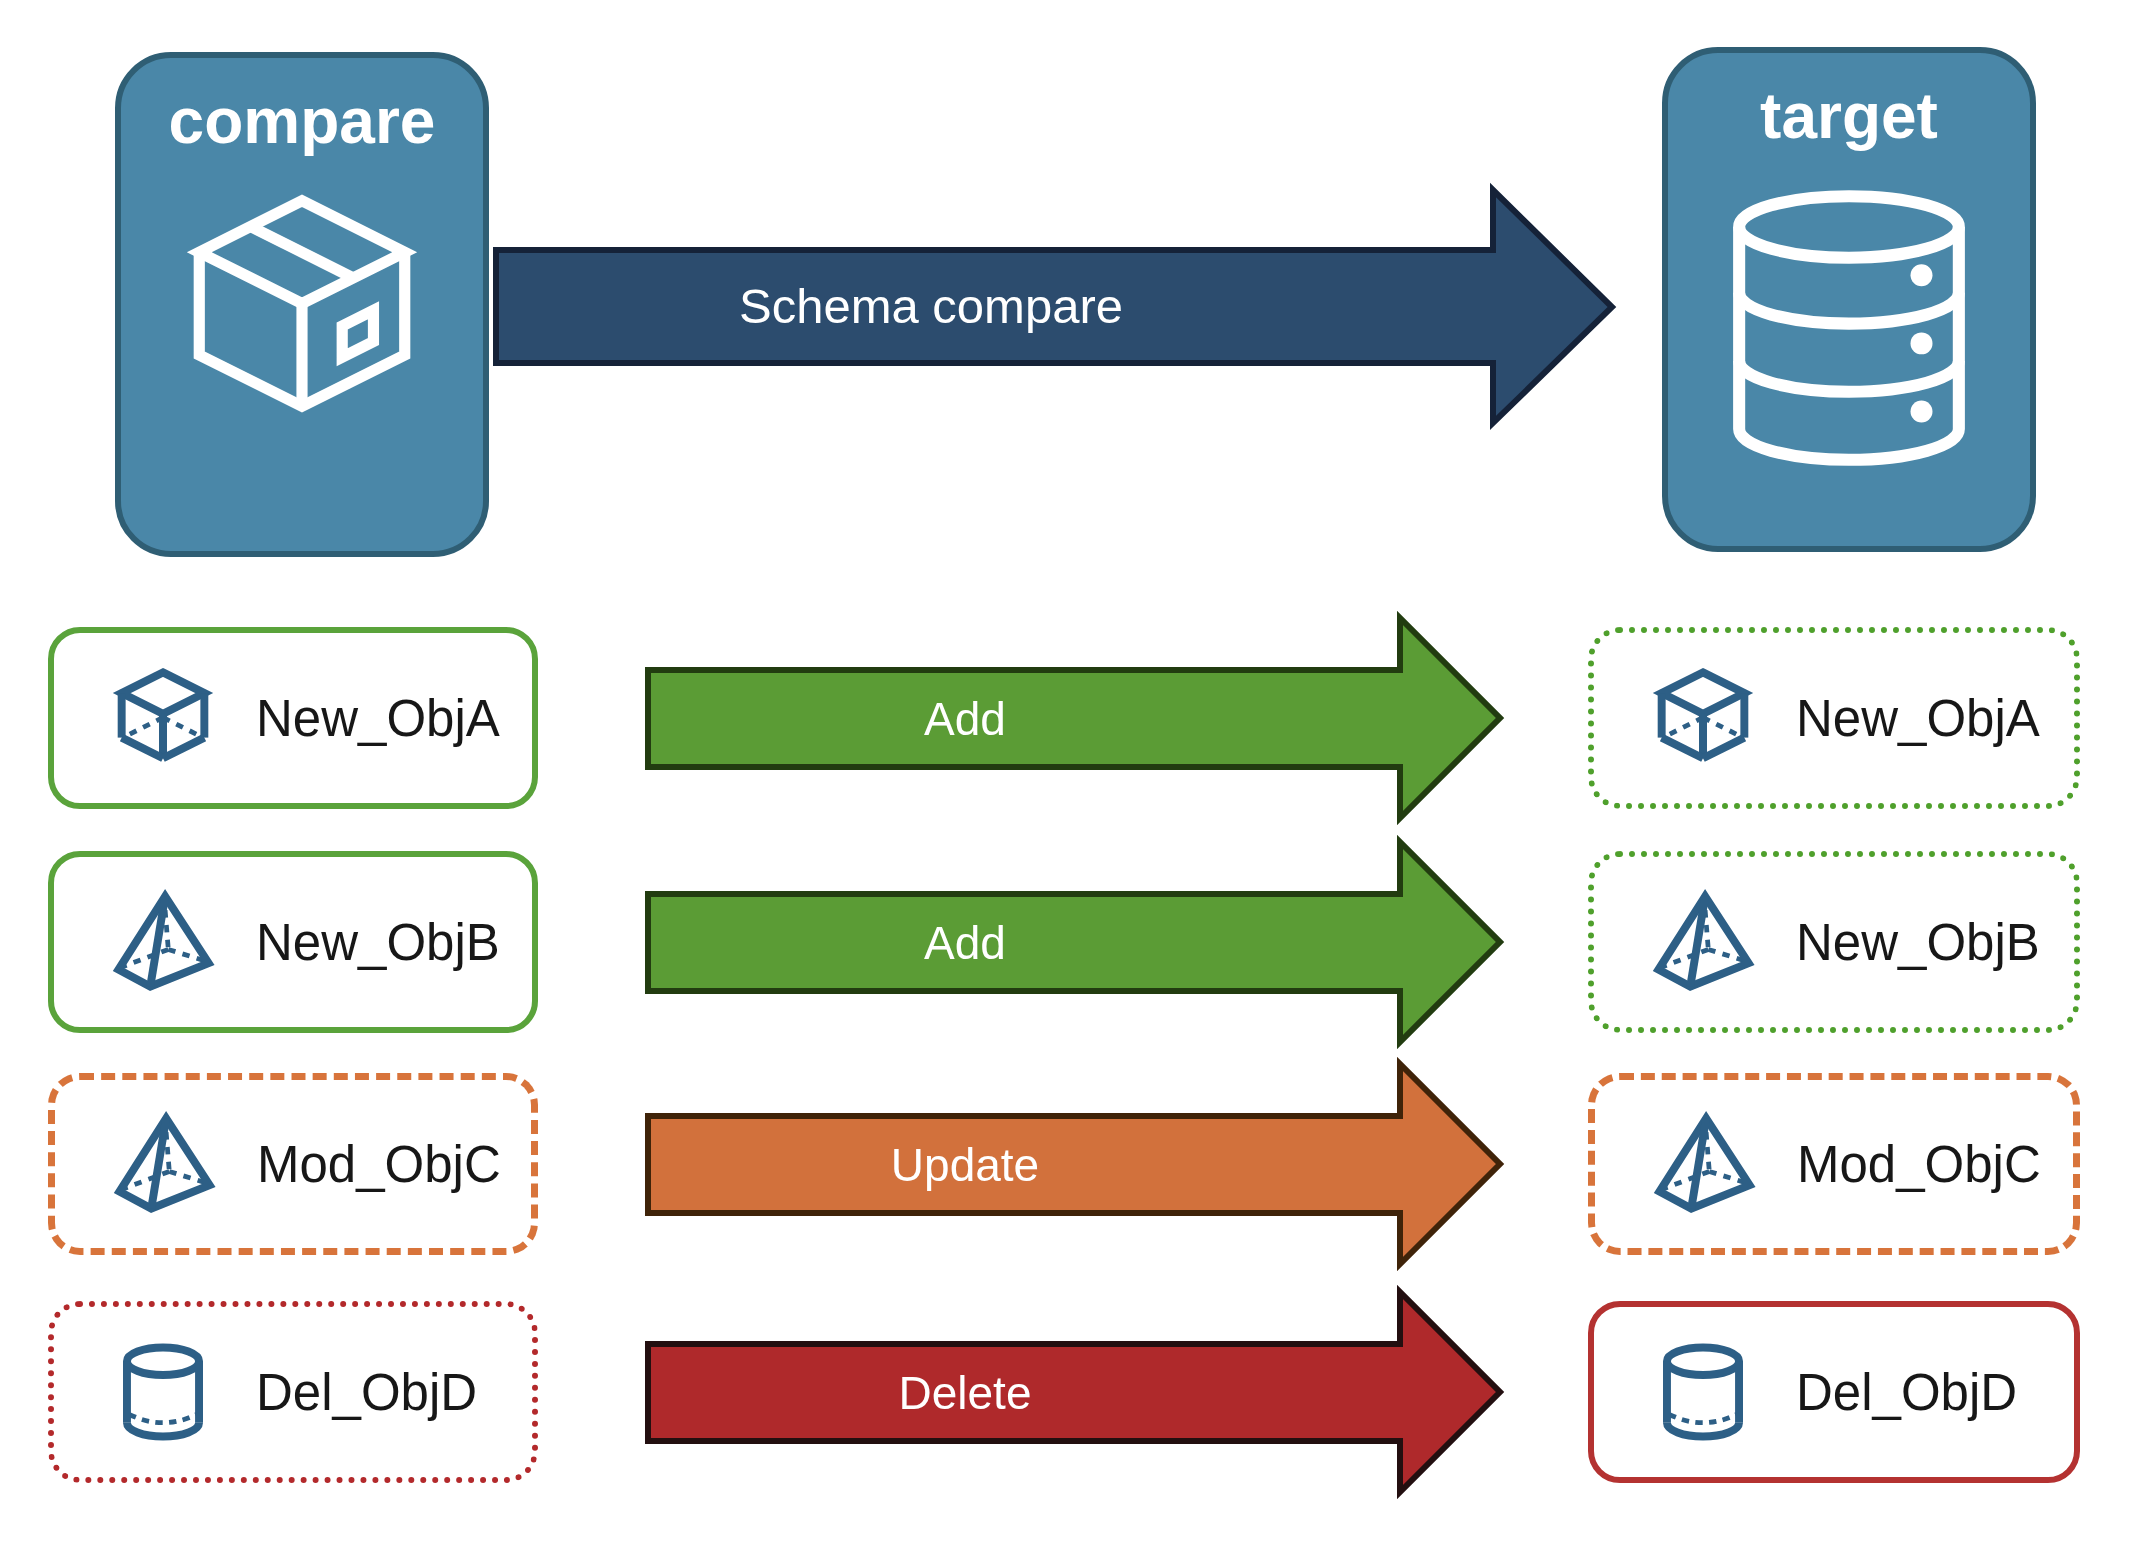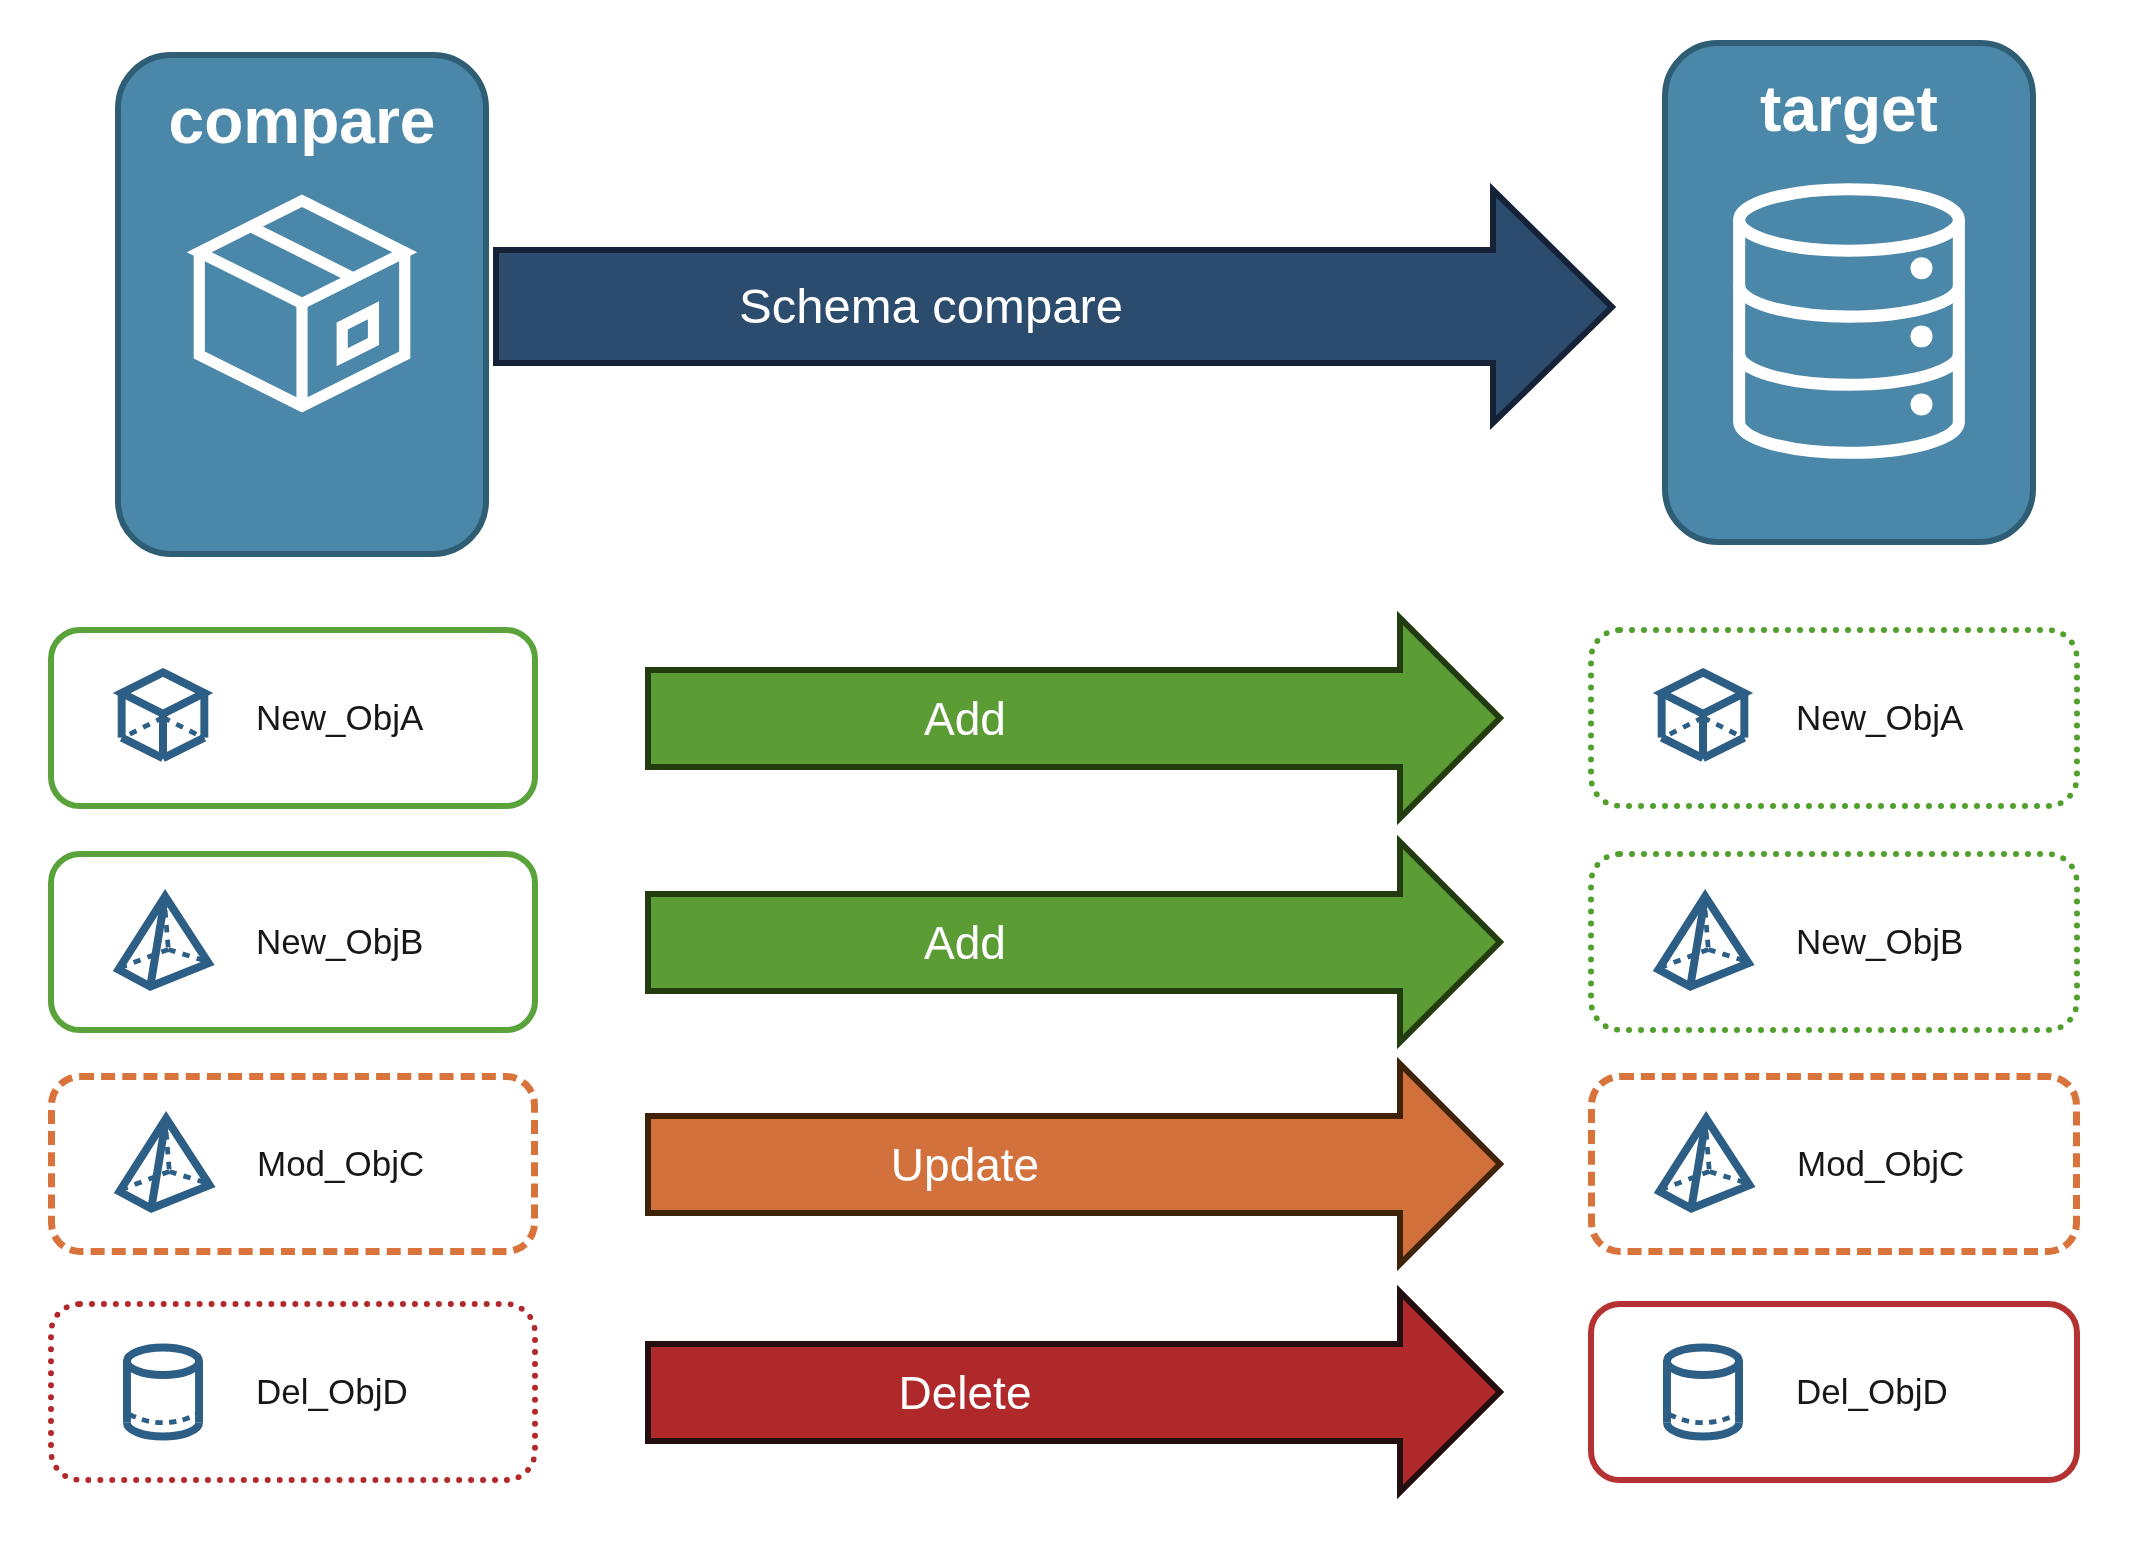--- a/index.html
+++ b/index.html
@@ -8,41 +8,41 @@
     font-family:"Liberation Sans","DejaVu Sans",sans-serif; overflow:hidden;
   }
 
   
   .node {
     position:absolute; width:374px; height:505px; box-sizing:border-box;
     background:var(--node_fill,#4A87A8); border:6px solid var(--node_border,#2F5E74);
     border-radius:56px; display:flex; flex-direction:column; align-items:center;
   }
   .node-source { left:115px; top:52px; }
-  .node-target { left:1662px; top:40px;gap:16px; }
+  .node-target { left:1662px; top:47px;gap:16px; }
   .node-label { color:#ffffff; font-weight:bold; font-size:64px; margin-top:26px; }
   .node-icon { display:block; width:268px; height:290px; margin-top:14px; }
   .node-icon svg { width:100%; height:100%; }
 
   
   .card {
     position:absolute; height:182px; box-sizing:border-box; background:#ffffff;
     border-radius:32px; display:flex; align-items:center;
   }
   .card-left  { left:48px;  width:490px; }
   .card-right { left:1588px; width:492px; }
   .b-green-solid  { border:6px solid  var(--green_solid,#5AA33B); }
   .b-green-dotted { border:6px dotted var(--green_dotted,#4FA02C); }
   .b-orange-dashed{ border:7px dashed var(--orange_dashed,#D8743B); }
   .b-red-dotted   { border:6px dotted var(--red_dotted,#B3292B); }
   .b-red-solid    { border:6px solid  var(--red_solid,#B43231); }
 
   .obj-icon { display:block; width:106px; height:106px; margin-left:56px; flex:0 0 auto; }
   .obj-icon svg { width:100%; height:100%; }
-  .obj-label { margin-left:40px; font-size:35px; color:var(--label_text,#171717); white-space:nowrap; }
+  .obj-label { margin-left:40px; font-size:51px; color:var(--label_text,#171717); white-space:nowrap; }
 
   
   .arrow { position:absolute; overflow:visible; }
   .main-arrow { left:493px; top:188px; width:1122px; height:238px; }
   .row-arrow  { left:645px; width:860px; height:206px; }
   .main-arrow polygon { fill:var(--compare_fill,#2C4C6E); stroke:var(--compare_border,#152238); stroke-width:6; }
   .arrow-add    polygon { fill:var(--add_fill,#5B9C35);    stroke:var(--add_border,#223C10);    stroke-width:6; }
   .arrow-update polygon { fill:var(--update_fill,#D2713C); stroke:var(--update_border,#3F2309); stroke-width:6; }
   .arrow-delete polygon { fill:var(--delete_fill,#AF292B); stroke:var(--delete_border,#230F10); stroke-width:6; }
   .arrow-label { fill:var(--arrow_text,#ffffff); font-size:46px; text-anchor:middle;

